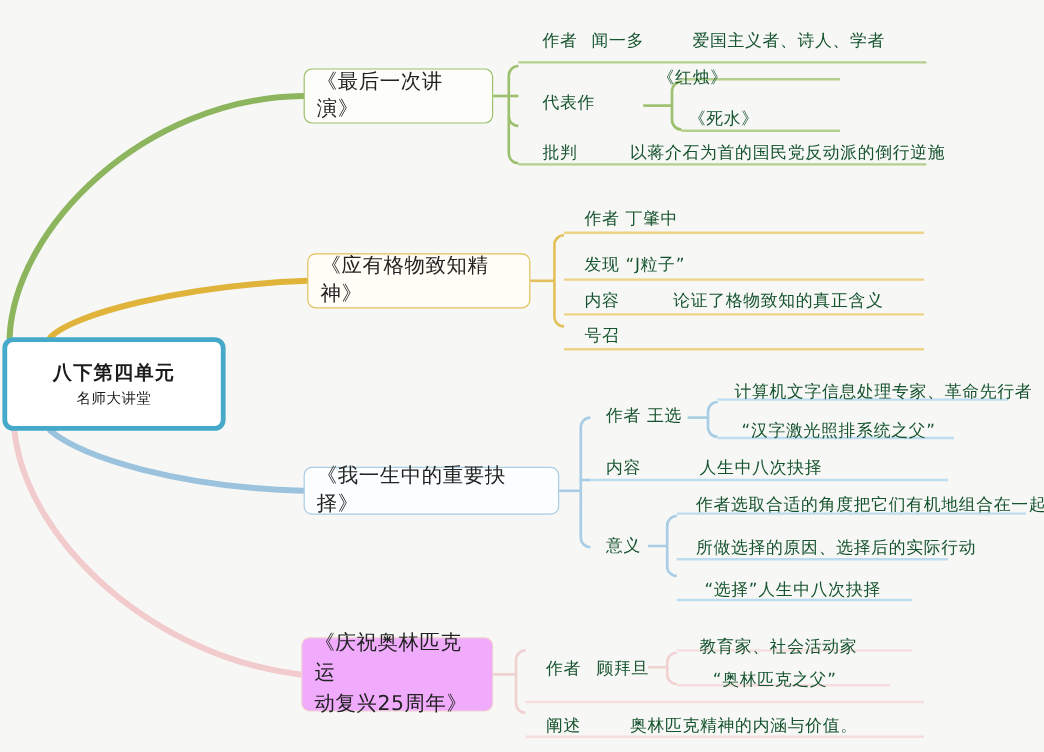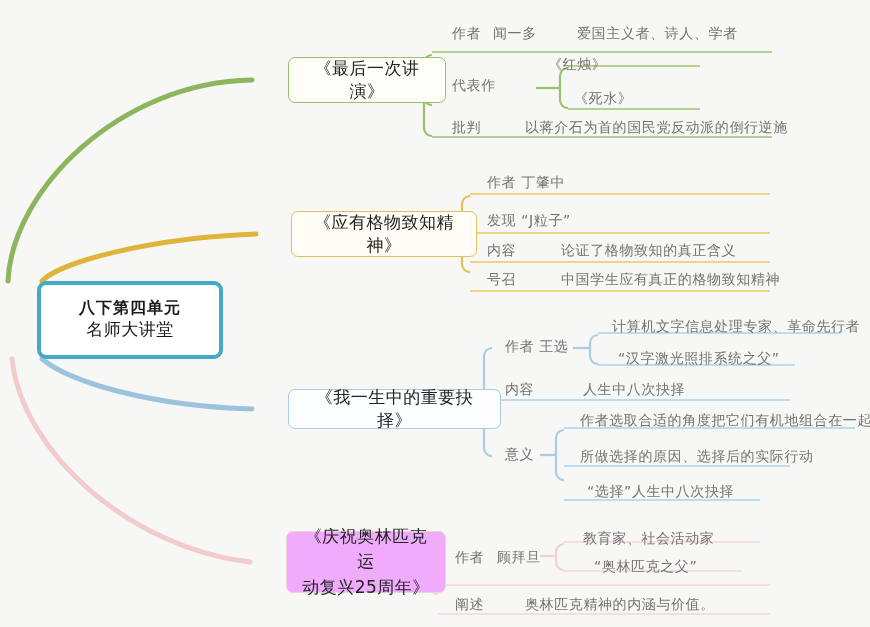--- a/index.html
+++ b/index.html
@@ -14,38 +14,37 @@
   svg.links{position:absolute;top:0;left:0;width:870px;height:627px;pointer-events:none;}
 
   .node{
     position:absolute;
     box-sizing:border-box;
     background:#ffffff;
     border-radius:8px;
     display:flex;
     align-items:center;
     justify-content:center;
-    text-align:center;
+    text-align:left;
     line-height:1.35;
     color:#222;
     letter-spacing:.5px;
-    margin-left:35px;
   }
 
   
   .root{
     left:2px;top:281px;width:186px;height:78px;
     border:4px solid #45a9c9;
     border-radius:9px;
     flex-direction:column;
     box-shadow:0 0 0 0 rgba(0,0,0,0);
     z-index:5;
   }
   .root .t1{font-size:16px;font-weight:bold;letter-spacing:1px;color:#1b1b1b;}
-  .root .t2{font-size:17px;font-family:Liberation Mono, monospace;color:#1b1b1b;margin-top:2px;}
+  .root .t2{font-size:12px;font-family:Liberation Sans, sans-serif;color:#1b1b1b;margin-top:2px;}
 
   
   .topic{
     font-size:17px;
     border-width:1.5px;
     border-style:solid;
     border-radius:7px;
     padding:0 10px;
     z-index:4;
   }
@@ -56,21 +55,21 @@
 
   .t-green{left:253px;top:57px;width:158px;height:46px;}
   .t-gold {left:256px;top:211px;width:186px;height:46px;}
   .t-blue {left:253px;top:389px;width:213px;height:40px;}
   .t-pink {left:251px;top:531px;width:160px;height:62px;line-height:1.5;}
 
   
   .lbl{
     position:absolute;
     font-size:14px;
-    color:#737373;
+    color:#14532d;
     white-space:nowrap;
     letter-spacing:.6px;
     z-index:3;
   }
 </style>
 </head>
 <body>
 
 <div id="mindmap">
 
@@ -151,21 +150,20 @@
   <div class="lbl" style="left:574px;top:90px;">《死水》</div>
 
   <div class="lbl" style="left:452px;top:119px;">批判</div>
   <div class="lbl" style="left:525px;top:119px;">以蒋介石为首的国民党反动派的倒行逆施</div>
 
   <div class="lbl" style="left:487px;top:174px;">作者 丁肇中</div>
   <div class="lbl" style="left:487px;top:212px;">发现 “J粒子”</div>
   <div class="lbl" style="left:487px;top:242px;">内容</div>
   <div class="lbl" style="left:561px;top:242px;font-family:Liberation Mono, monospace;">论证了格物致知的真正含义</div>
   <div class="lbl" style="left:487px;top:271px;">号召</div>
-  <div class="lbl" style="left:561px;top:271px;">中国学生应有真正的格物致知精神</div>
 
   <div class="lbl" style="left:505px;top:338px;">作者 王选</div>
   <div class="lbl" style="left:612px;top:318px;">计算机文字信息处理专家、革命先行者</div>
   <div class="lbl" style="left:618px;top:350px;">“汉字激光照排系统之父”</div>
 
   <div class="lbl" style="left:505px;top:381px;">内容</div>
   <div class="lbl" style="left:583px;top:381px;">人生中八次抉择</div>
 
   <div class="lbl" style="left:505px;top:446px;">意义</div>
   <div class="lbl" style="left:580px;top:412px;">作者选取合适的角度把它们有机地组合在一起。</div>

